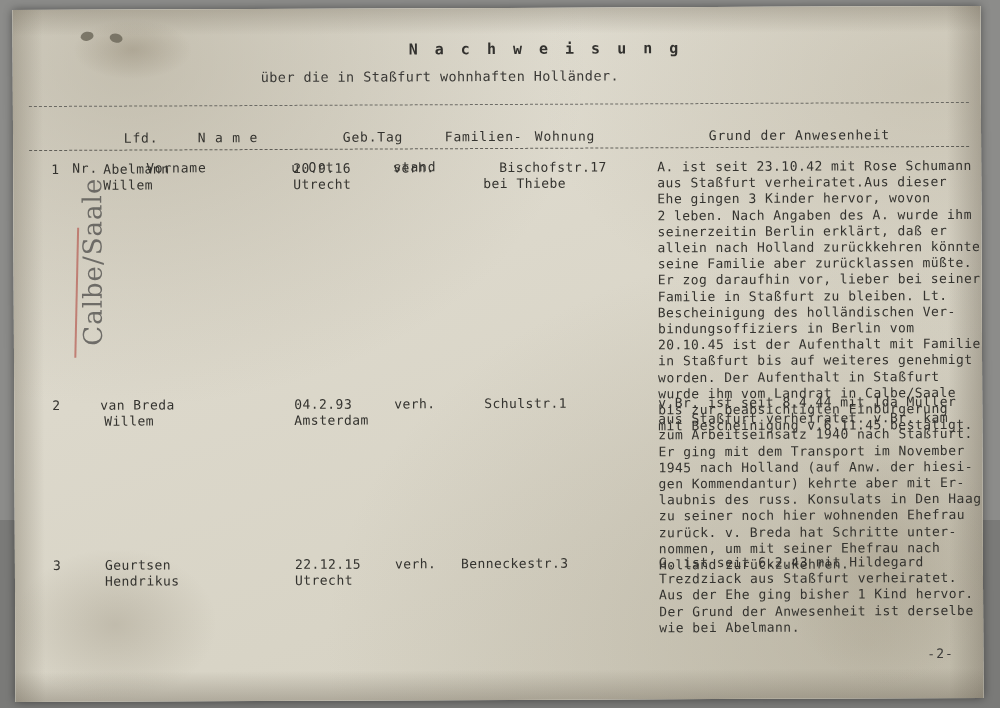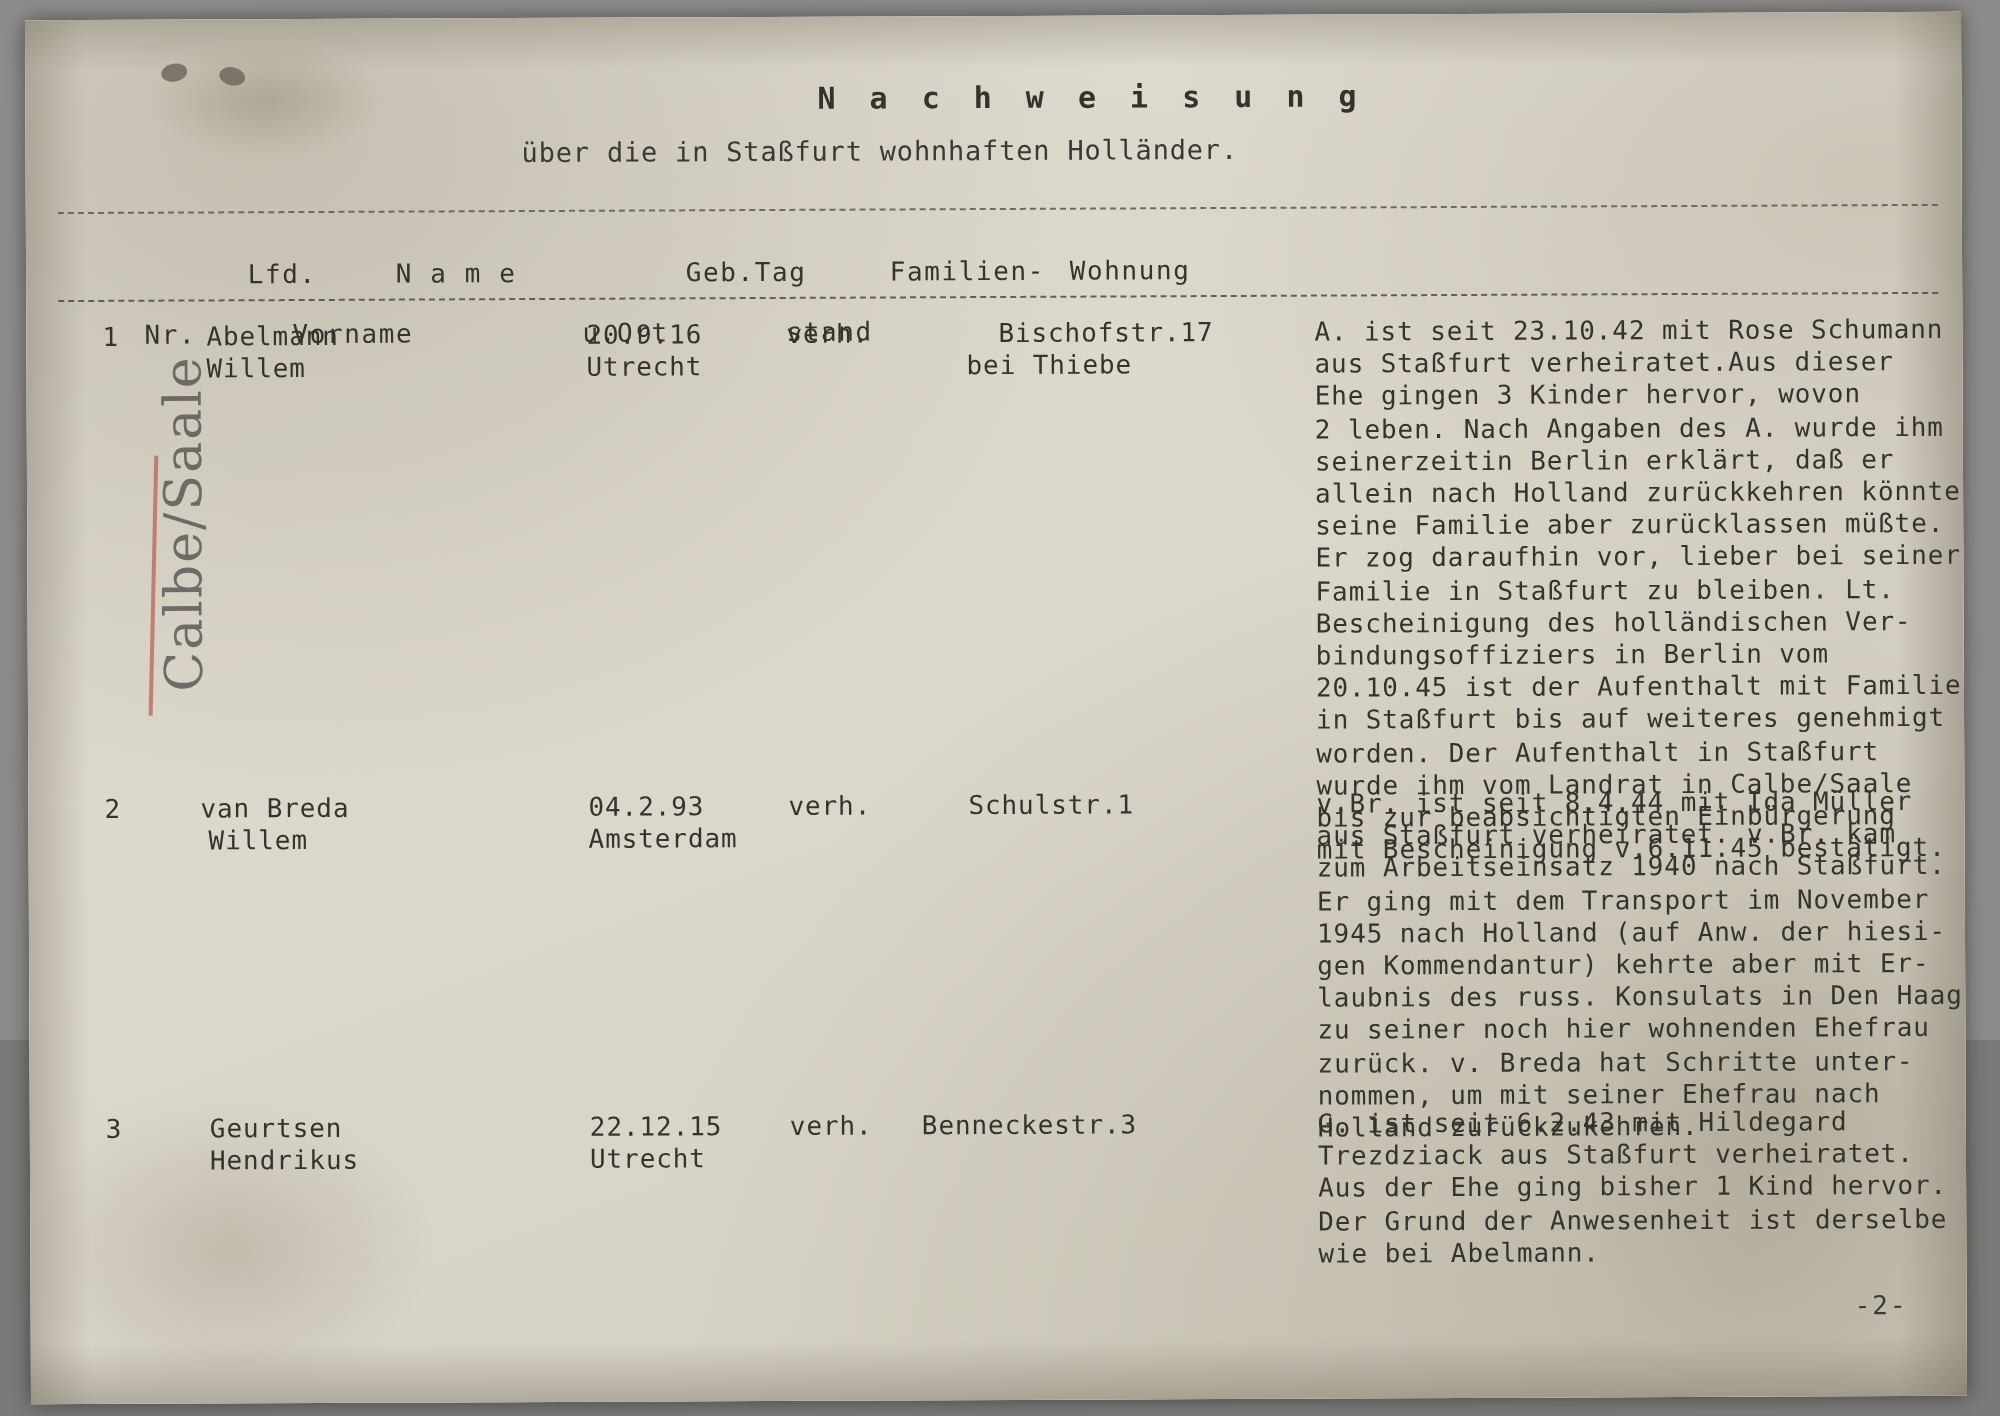--- a/index.html
+++ b/index.html
@@ -226,20 +226,21 @@
     </div>
     <div class="hdr typed col-fam">
       <span class="l1">Familien-</span>
       <span class="l2">stand</span>
     </div>
     <div class="hdr typed col-woh">
       <span class="l1">Wohnung</span>
       <span class="l2"></span>
     </div>
     <div class="hdr typed col-grund">
+      <span class="l1">Grund der Anwesenheit</span>
       <span class="l2"></span>
     </div>
 
     <div class="row typed" style="top:152px; left:0; width:100%;">
       <span class="cell" style="left:38px; top:0;">1</span>
       <span class="cell" style="left:90px; top:0;">Abelmann</span>
       <span class="cell" style="left:90px; top:16px;">Willem</span>
       <span class="cell" style="left:280px; top:0;">20.9.16</span>
       <span class="cell" style="left:280px; top:16px;">Utrecht</span>
       <span class="cell" style="left:380px; top:0;">verh.</span>

